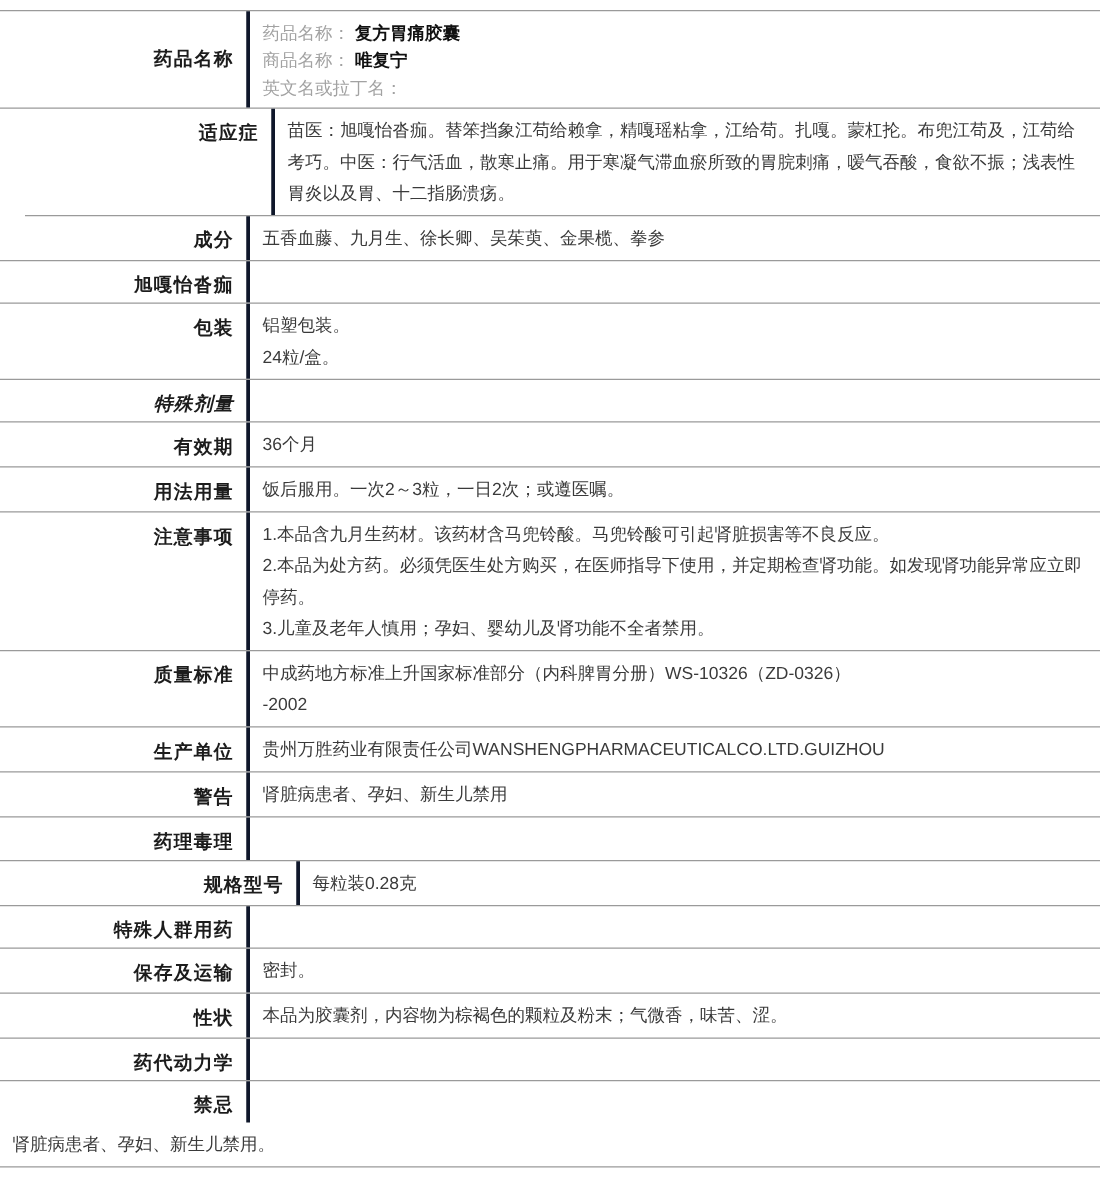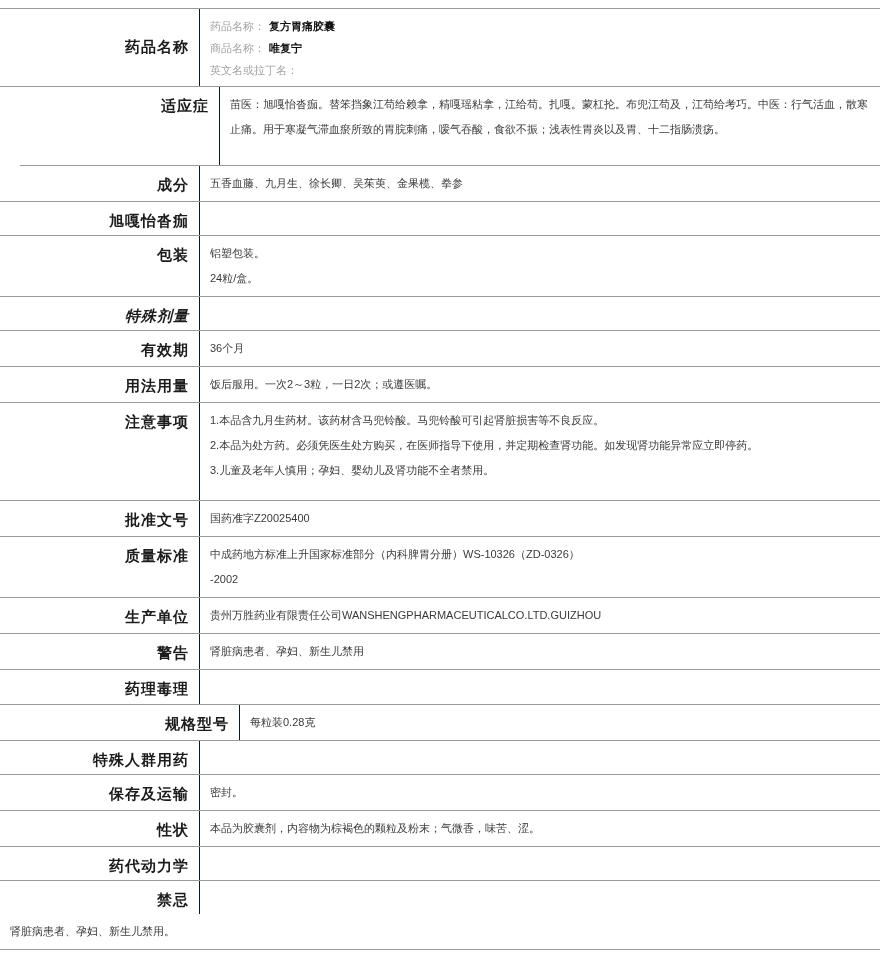--- a/index.html
+++ b/index.html
@@ -22,41 +22,41 @@
     border-top: 1px solid #9a9a9a;
   }
   .row {
     display: flex;
     border-bottom: 1px solid #9a9a9a;
     align-items: stretch;
   }
   .label-cell {
     width: 200px;
     box-sizing: border-box;
-    border-right: 1px solid #0f172a;
+    border-right: 3px solid #0f172a;
     text-align: right;
     padding: 10px 10px 4px 0;
     font-weight: bold;
     font-size: 15px;
     letter-spacing: 1px;
     color: #1c1c1c;
     flex-shrink: 0;
   }
   .label-cell.middle {
     display: flex;
     align-items: center;
     justify-content: flex-end;
     padding-top: 0;
     padding-bottom: 0;
   }
   .value-cell {
     flex: 1;
     box-sizing: border-box;
     padding: 5px 12px 5px 10px;
-    font-size: 11px;
+    font-size: 14px;
     color: #3a3a3a;
     line-height: 25px;
     white-space: pre-line;
   }
   .value-cell.fields {
     white-space: normal;
     padding-top: 6px;
   }
   .field-line {
     line-height: 22px;
@@ -110,24 +110,20 @@
     <div class="row" style="min-height: 31px;">
       <div class="label-cell">用法用量</div>
       <div class="value-cell">饭后服用。一次2～3粒，一日2次；或遵医嘱。</div>
     </div>
     <div class="row" style="min-height: 97px;">
       <div class="label-cell">注意事项</div>
       <div class="value-cell">1.本品含九月生药材。该药材含马兜铃酸。马兜铃酸可引起肾脏损害等不良反应。
 2.本品为处方药。必须凭医生处方购买，在医师指导下使用，并定期检查肾功能。如发现肾功能异常应立即停药。
 3.儿童及老年人慎用；孕妇、婴幼儿及肾功能不全者禁用。</div>
     </div>
-    <div class="row" style="min-height: 32px;">
-      <div class="label-cell">批准文号</div>
-      <div class="value-cell">国药准字Z20025400</div>
-    </div>
     <div class="row" style="min-height: 54px;">
       <div class="label-cell">质量标准</div>
       <div class="value-cell">中成药地方标准上升国家标准部分（内科脾胃分册）WS-10326（ZD-0326）
 -2002</div>
     </div>
     <div class="row" style="min-height: 30px;">
       <div class="label-cell">生产单位</div>
       <div class="value-cell">贵州万胜药业有限责任公司WANSHENGPHARMACEUTICALCO.LTD.GUIZHOU</div>
     </div>
     <div class="row" style="min-height: 30px;">

